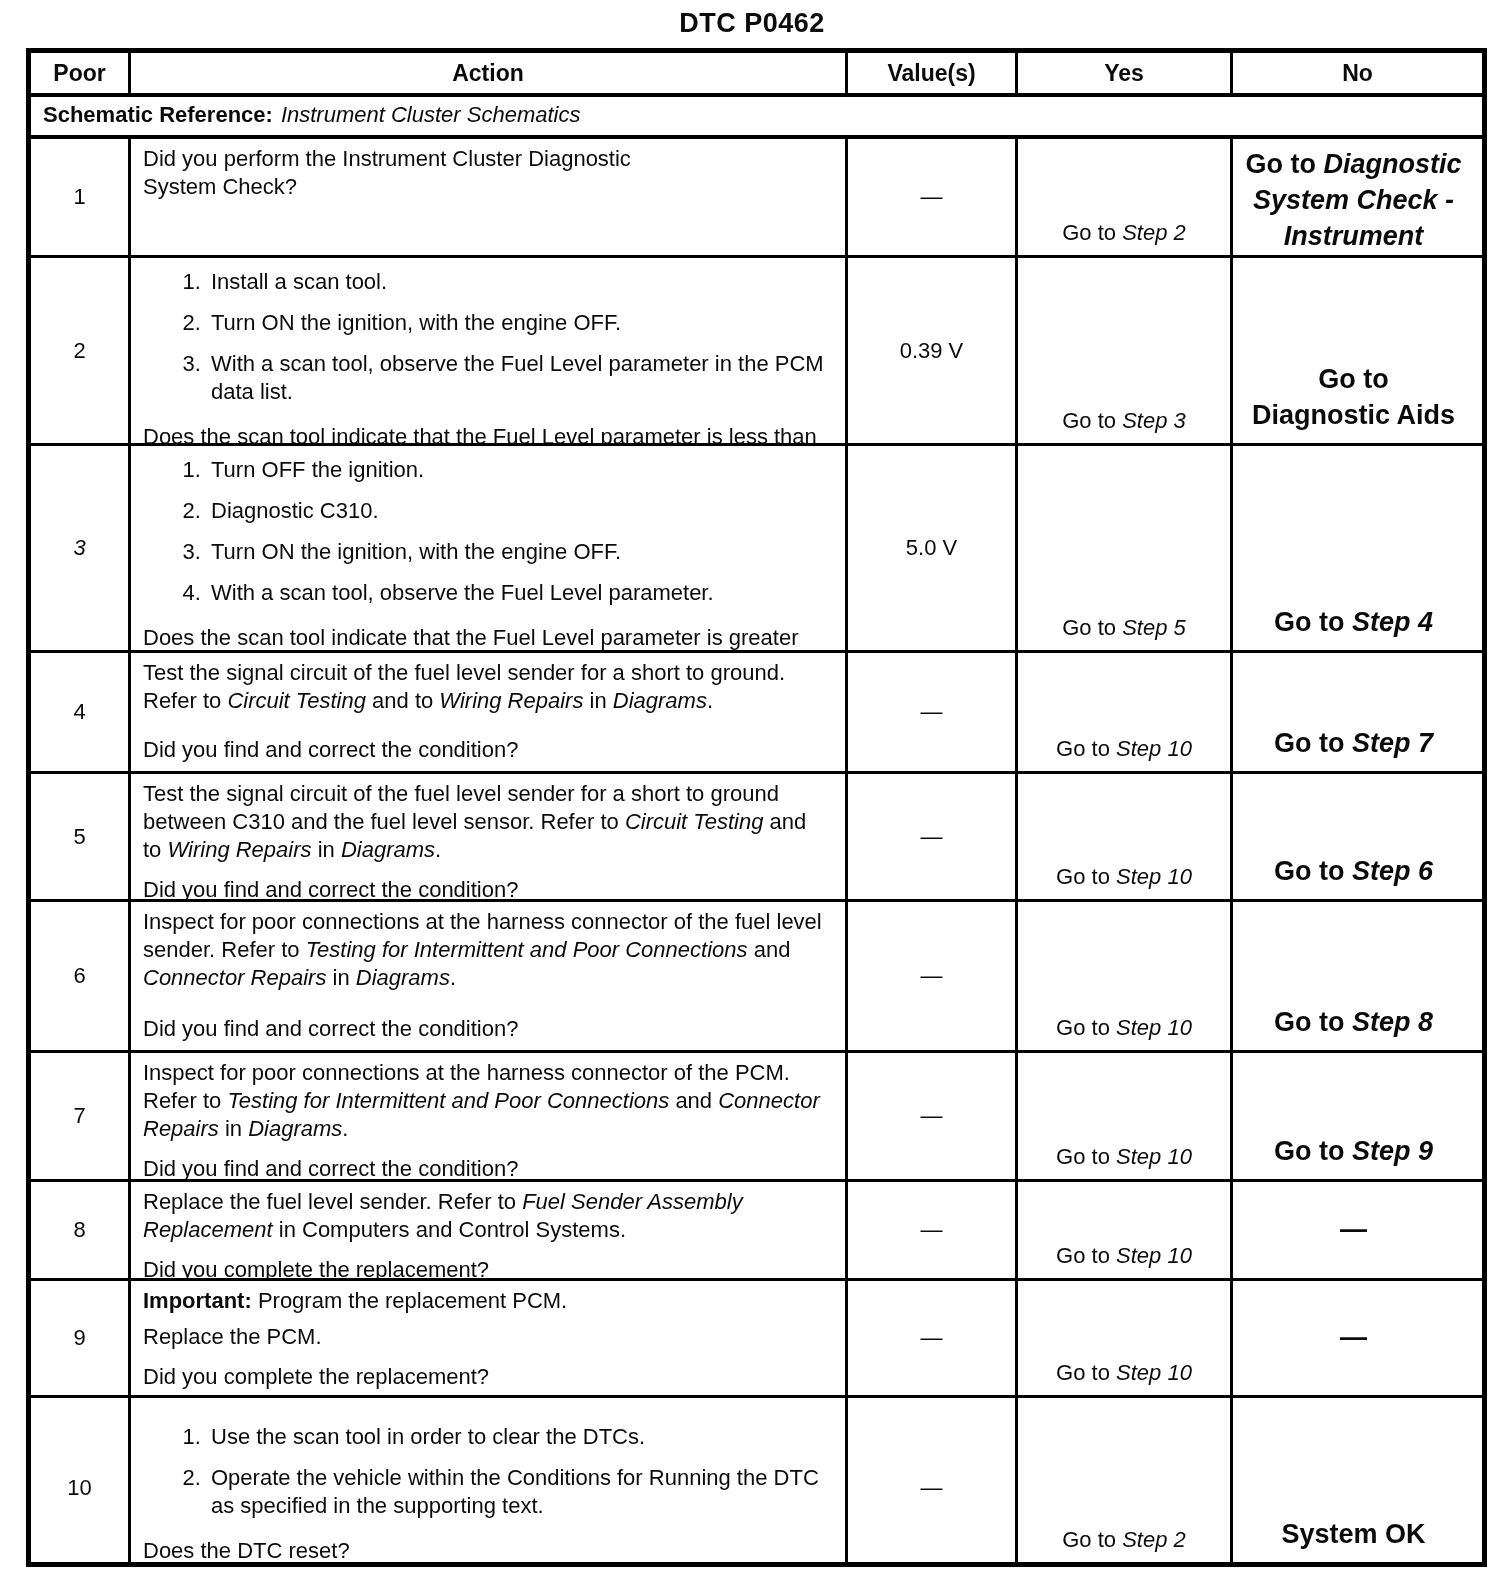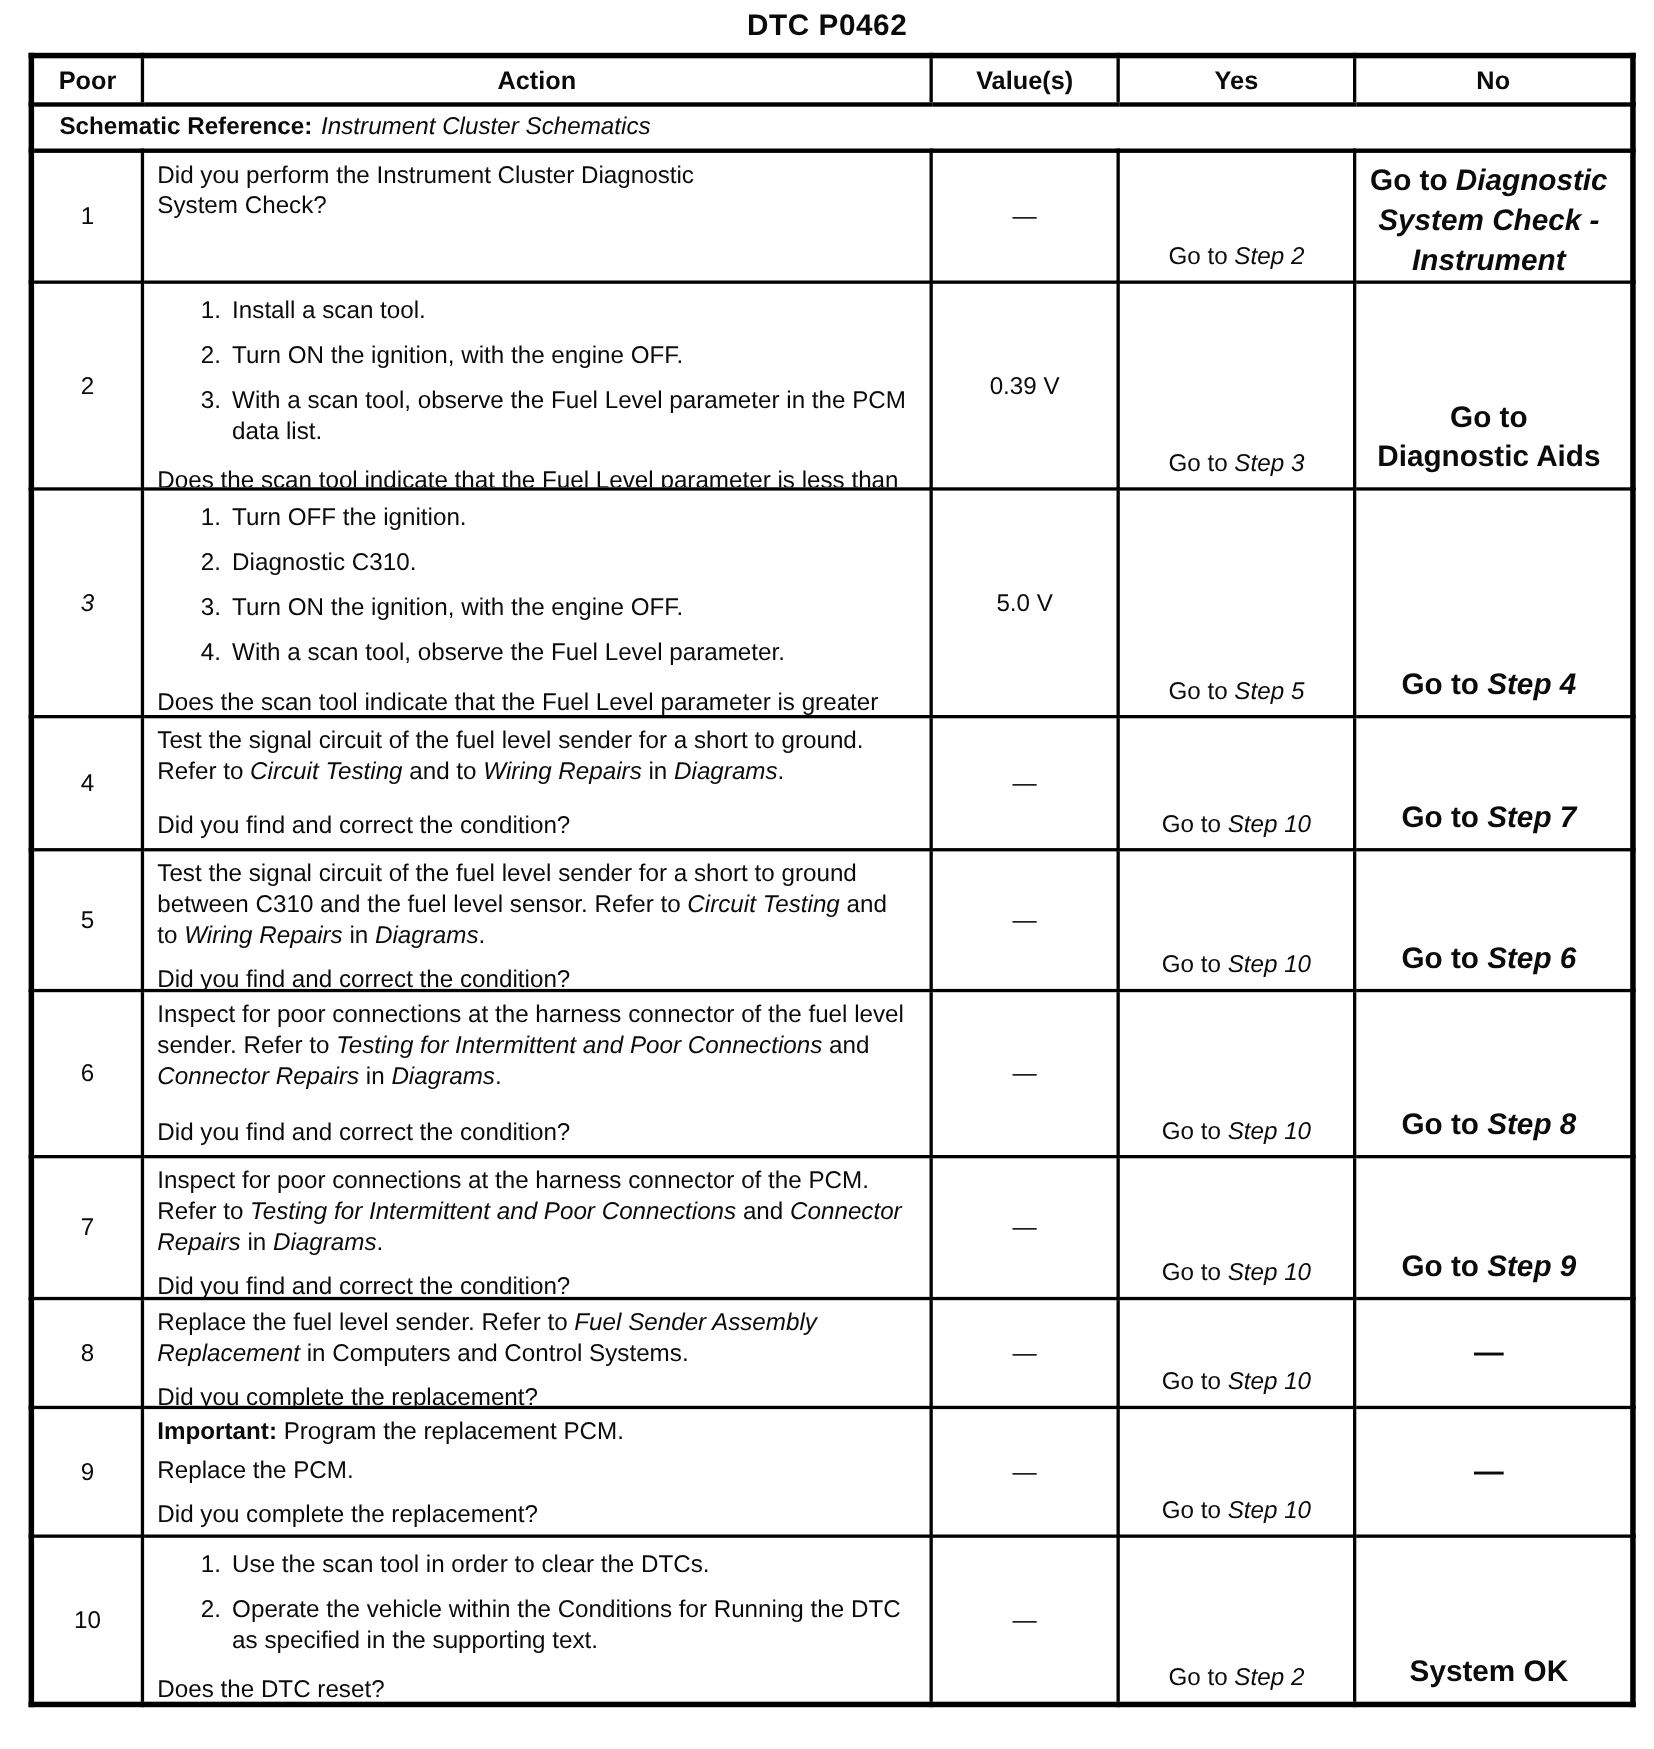--- a/index.html
+++ b/index.html
@@ -19,21 +19,21 @@
     border:5px solid #000;
   }
   th,td{border:3px solid #000;padding:0;vertical-align:top;}
   thead th{
     font-size:23px;font-weight:bold;height:40px;
     vertical-align:middle;text-align:center;
     border-bottom:4px solid #000;
   }
   tr.schematic-row td{border-bottom:4px solid #000;}
   .schematic{
-    font-size:22px;padding:5px 6px 7px 12px;white-space:nowrap;margin-left:11px;
+    font-size:22px;padding:5px 6px 7px 12px;white-space:nowrap;
   }
   .schematic .lbl{font-weight:bold;}
   .schematic .val{font-style:italic;padding-left:8px;}
 
   .inner{box-sizing:border-box;overflow:hidden;}
   .step-inner{display:flex;align-items:center;justify-content:center;font-size:22px;}
   .step-inner .it{font-style:italic;}
   .action-inner{
     display:flex;flex-direction:column;justify-content:space-between;
     padding:6px 15px 7px 12px;font-size:22px;line-height:1.27;
@@ -58,21 +58,21 @@
   
   tr.r1  .inner{height:116px;}
   tr.r2  .inner{height:185px;}
   tr.r3  .inner{height:204px;}
   tr.r4  .inner{height:118px;}
   tr.r5  .inner{height:125px;}
   tr.r6  .inner{height:148px;}
   tr.r7  .inner{height:126px;}
   tr.r8  .inner{height:96px;}
   tr.r9  .inner{height:114px;}
-  tr.r10 .inner{height:149px;}
+  tr.r10 .inner{height:149px;margin-top:15px;}
 </style>
 </head>
 <body>
 
 <div class="page">
   <h1 class="doc-title">DTC P0462</h1>
 
   <table class="dtc">
     <colgroup>
       <col style="width:101px">

